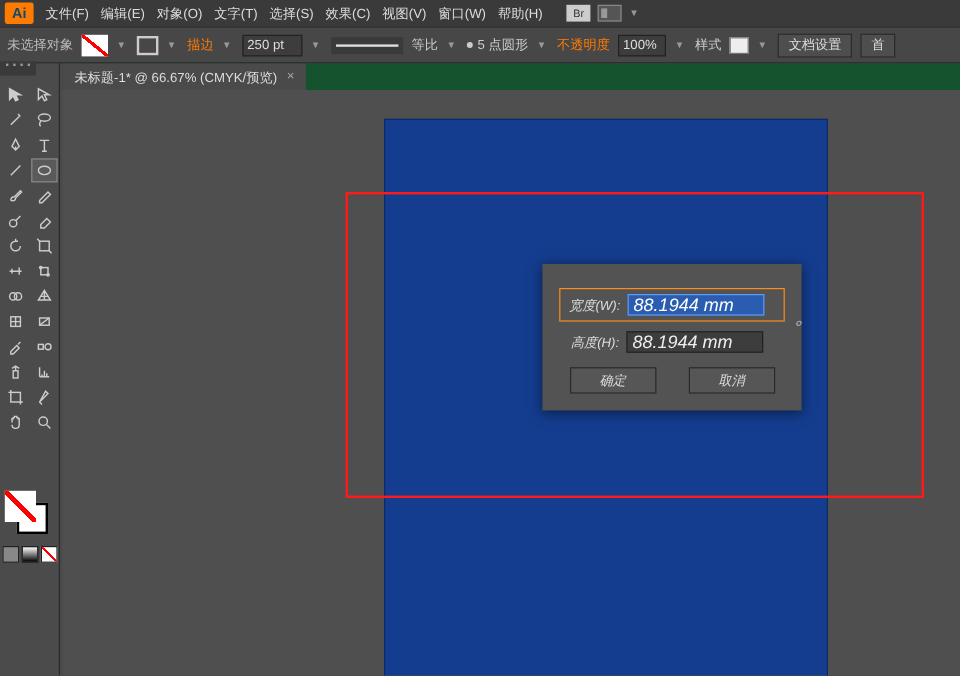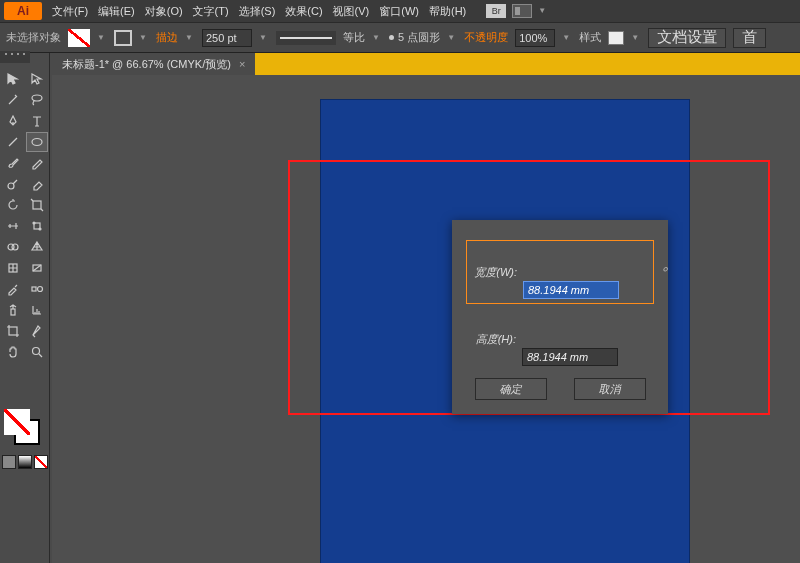--- a/index.html
+++ b/index.html
@@ -1,68 +1,68 @@
 <!DOCTYPE html>
 <html><head>
 <meta charset="utf-8">
 <style>
   * { margin:0; padding:0; box-sizing:border-box; font-family:"Microsoft YaHei", sans-serif; user-select:none; }
   body { width:800px; height:563px; background:#4a4a4a; overflow:hidden; position:relative; }
   .menubar { height:22px; background:#3a3a3a; display:flex; align-items:center; padding-left:4px; font-size:11px; color:#ddd; gap:10px; }
-  .menubar .logo { width:38px; height:18px; background:#ff7b00; color:#7f1d1d; font-weight:bold; font-size:12px; display:flex; align-items:center; justify-content:center; border-radius:2px; }
+  .menubar .logo { width:24px; height:18px; background:#ff7b00; color:#0c4a6e; font-weight:bold; font-size:12px; display:flex; align-items:center; justify-content:center; border-radius:2px; }
   .menubar .menu-item { cursor:default; }
   .menubar .extras { margin-left:10px; display:flex; gap:6px; align-items:center; }
   .extras .bridge { width:20px; height:14px; background:#ccc; font-size:9px; color:#333; display:flex; align-items:center; justify-content:center; }
   .extras .layout { width:20px; height:14px; background:#555; border:1px solid #888; position:relative; }
   .extras .layout:after { content:""; position:absolute; left:2px; top:2px; width:5px; height:8px; background:#999; }
   .optbar { height:31px; background:#474747; border-top:1px solid #2a2a2a; border-bottom:1px solid #222; display:flex; align-items:center; padding:0 6px; font-size:11px; color:#ccc; gap:7px; }
   .opt-label { color:#bbb; }
   .opt-stroke { width:22px; height:18px; background:#fff; position:relative; }
   .opt-stroke:after { content:""; position:absolute; left:0; top:0; width:100%; height:100%; background:linear-gradient(to top right, transparent 45%, #f00 45%, #f00 55%, transparent 55%); }
   .opt-drop { width:10px; height:10px; color:#999; font-size:8px; }
   .opt-fill { width:18px; height:16px; border:2px solid #ccc; background:#474747; }
   .opt-field { height:18px; background:#3d3d3d; border:1px solid #222; color:#ddd; font-size:11px; padding:0 3px; display:flex; align-items:center; }
   .opt-brush { width:60px; height:14px; background:#3a3a3a; position:relative; }
   .opt-brush:after { content:""; position:absolute; left:4px; right:4px; top:6px; height:2px; background:#ddd; }
   .opt-stroke-profile { display:flex; align-items:center; gap:4px;text-align:center; }
   .opt-stroke-profile .dot { width:5px; height:5px; background:#ccc; border-radius:50%; }
   .opt-orange { color:#ff7b00; }
   .opt-swatch { width:16px; height:14px; background:#eee; border:1px solid #777; }
-  .opt-btn { height:20px; padding:0 8px; background:#4e4e4e; border:1px solid #2a2a2a; color:#ddd; font-size:15px; display:flex; align-items:center; }
+  .opt-btn { height:20px; padding:0 8px; background:#4e4e4e; border:1px solid #2a2a2a; color:#ddd; font-size:11px; display:flex; align-items:center; }
   .ws { position:absolute; left:0; top:53px; right:0; bottom:0; background:#4a4a4a; }
   .toolpanel { position:absolute; left:0; top:0; width:50px; height:100%; background:#4b4b4b; border-right:1px solid #2a2a2a; }
   .tool-tab { position:absolute; left:0; top:-2px; width:30px; height:12px; background:#3a3a3a; }
   .tool-tab .grip { width:20px; height:2px; margin:2px auto; display:flex; justify-content:space-between; }
   .tool-tab .grip span { width:2px; height:2px; background:#999; }
   .tools { position:absolute; left:2px; top:16px; width:46px; display:grid; grid-template-columns:1fr 1fr; gap:1px; }
   .tool { width:22px; height:20px; display:flex; align-items:center; justify-content:center; color:#ccc; font-size:13px; cursor:pointer; }
   .tool.selected { background:#5a5a5a; border:1px solid #888; }
   .tool svg { width:14px; height:14px; stroke:#ccc; fill:none; stroke-width:1.2; }
   .fillstroke { position:absolute; left:4px; top:356px; width:40px; height:40px; }
   .fs-back { position:absolute; left:10px; top:10px; width:26px; height:26px; border:2px solid #000; background:#fff; }
   .fs-front { position:absolute; left:0; top:0; width:26px; height:26px; background:#fff; }
   .fs-front:after { content:""; position:absolute; left:0; top:0; width:100%; height:100%; background:linear-gradient(to top right, transparent 45%, #f00 45%, #f00 55%, transparent 55%); }
   .mini-swatches { position:absolute; left:2px; top:402px; display:flex; gap:2px; }
   .mini-sw { width:14px; height:14px; border:1px solid #222; }
   .mini-sw.a { background:#888; }
   .mini-sw.b { background:linear-gradient(#fff,#000); }
   .mini-sw.c { background:#fff; position:relative; }
   .mini-sw.c:after { content:""; position:absolute; inset:0; background:linear-gradient(to top right, transparent 44%, #f00 44%, #f00 56%, transparent 56%); }
-  .tabstrip { position:absolute; left:52px; top:0; right:0; height:22px; background:#eab308; display:flex; align-items:center; }
+  .tabstrip { position:absolute; left:52px; top:0; right:0; height:22px; background:#14532d; display:flex; align-items:center; }
   .tab { height:22px; padding:0 10px; background:#4a4a4a; color:#ddd; font-size:11px; display:flex; align-items:center; gap:8px; }
   .tab .close { color:#aaa; font-size:11px; }
   .canvas-area { position:absolute; left:52px; top:22px; right:0; bottom:0; background:#4f4f4f; }
   .artboard { position:absolute; left:268px; top:24px; width:370px; height:470px; background:#143d8f; border:1px solid #0b2a66; }
   .highlight { position:absolute; left:236px; top:85px; width:482px; height:255px; border:2px solid #ff1a1a; }
   .dialog { position:absolute; left:400px; top:145px; width:216px; background:#535353; box-shadow:0 2px 10px rgba(0,0,0,.5); }
   .dlg-title { height:20px; background:#fefefe; color:#333; font-size:11px; padding:3px 6px; }
   .dlg-body { padding:20px 14px 14px;font-style:italic; }
   .dlg-row { display:flex; align-items:center; gap:6px; margin-bottom:10px; font-size:11px; color:#ddd; position:relative; }
   .dlg-label { width:50px; text-align:right; }
-  .dlg-input { width:96px; height:18px; background:#3d3d3d; border:1px solid #222; color:#eee; font-size:11px; padding:0 4px; display:flex; align-items:center;margin-top:36px; }
+  .dlg-input { width:114px; height:18px; background:#3d3d3d; border:1px solid #222; color:#eee; font-size:15px; padding:0 4px; display:flex; align-items:center; }
   .dlg-input.sel { background:#2a5db0; color:#fff; border:1px solid #6699ee; }
   .dlg-row.first { border:1px solid #ff8c1a; padding:4px 0; margin-bottom:8px; }
   .link-icon { position:absolute; right:-16px; top:22px; color:#aaa; font-size:13px; }
   .dlg-btns { display:flex; gap:27px; justify-content:center; margin-top:12px; }
   .dlg-btn { width:72px; height:22px; background:#565656; border:1px solid #2a2a2a; color:#ddd; font-size:11px; display:flex; align-items:center; justify-content:center; cursor:pointer; }
 </style>
 </head>
 <body>
 
 <div class="menubar">

